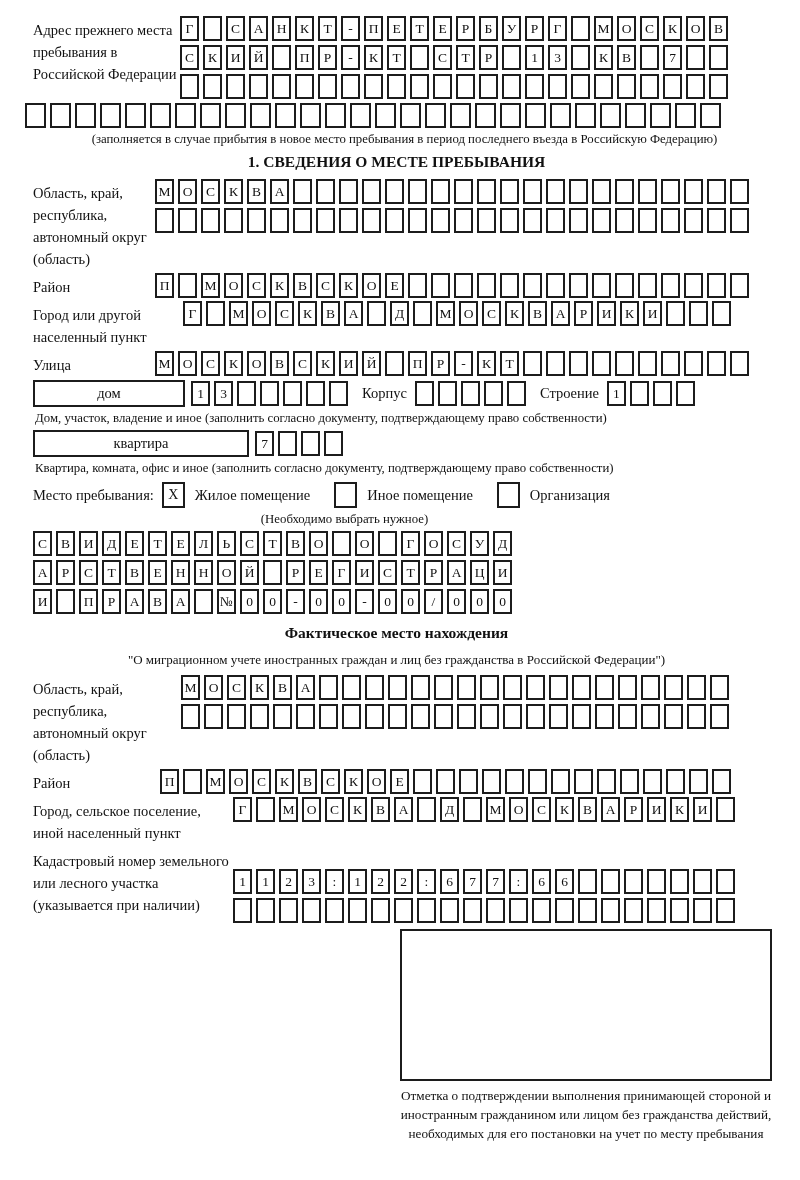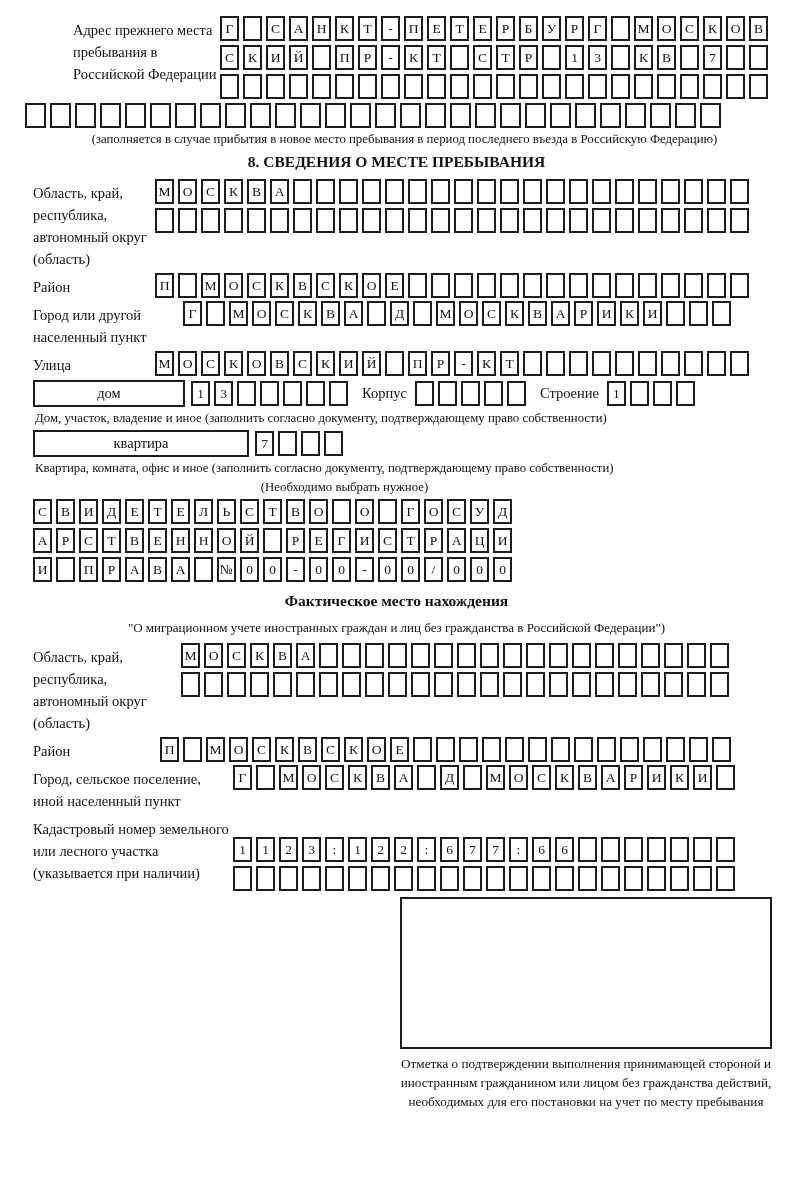--- a/index.html
+++ b/index.html
@@ -8,21 +8,21 @@
     width:800px; height:1180px; overflow:hidden;
     font-family:"Liberation Serif","DejaVu Serif",serif;
     color:#111;
   }
   .page { padding:16px 40px 0 33px; }
 
   .hdr { text-align:right; font-size:14.5px; padding-right:18px; margin-bottom:16px; }
 
   .field { display:flex; align-items:flex-start; margin-bottom:3px; }
   .label { font-size:14.5px; line-height:22px; flex:0 0 auto; padding-top:3px; }
-  .lw147{width:147px;margin-left:40px;} .lw122{width:122px;} .lw150{width:150px;}
+  .lw147{width:147px;} .lw122{width:122px;} .lw150{width:150px;}
   .lw220{width:220px;} .lw148{width:148px;} .lw127{width:127px;} .lw200{width:200px;}
 
   .rows { display:flex; flex-direction:column; gap:4px; }
   .cellrow { display:flex; gap:4px; }
   .cell {
     flex:0 0 19px; width:19px; height:25px;
     border:2px solid #1c1c1c;
     display:flex; align-items:center; justify-content:center;
     font-size:13.5px; line-height:1;
   }
@@ -172,21 +172,21 @@
       <span class="cell"></span>
       <span class="cell"></span>
       <span class="cell"></span>
       <span class="cell"></span>
       <span class="cell"></span>
       <span class="cell"></span>
       <span class="cell"></span>
     </div>
   <div class="caption">(заполняется в случае прибытия в новое место пребывания в период последнего въезда в Российскую Федерацию)</div>
 
-  <div class="heading">8. СВЕДЕНИЯ О МЕСТЕ ПРЕБЫВАНИЯ</div>
+  <div class="heading">1. СВЕДЕНИЯ О МЕСТЕ ПРЕБЫВАНИЯ</div>
 
   <div class="field">
     <div class="label lw122">Область, край, республика, автономный округ (область)</div>
     <div class="rows">
       <div class="cellrow">
           <span class="cell">М</span>
           <span class="cell">О</span>
           <span class="cell">С</span>
           <span class="cell">К</span>
           <span class="cell">В</span>
@@ -376,20 +376,29 @@
     <div class="bigbox kvbox">квартира</div>
     <div class="cellrow">
         <span class="cell">7</span>
         <span class="cell"></span>
         <span class="cell"></span>
         <span class="cell"></span>
       </div>
   </div>
   <div class="caption" style="text-align:left; margin-left:2px;">Квартира, комната, офис и иное (заполнить согласно документу, подтверждающему право собственности)</div>
 
+  <div class="mesto-row">
+    <span class="mlabel">Место пребывания:</span>
+    <span class="checkbox" style="margin-left:8px;">X</span>
+    <span class="opt">Жилое помещение</span>
+    <span class="checkbox"></span>
+    <span class="opt">Иное помещение</span>
+    <span class="checkbox"></span>
+    <span class="opt">Организация</span>
+  </div>
   <div class="caption" style="margin-right:120px;">(Необходимо выбрать нужное)</div>
 
   <div class="field">
     <div class="rows">
       <div class="cellrow">
           <span class="cell">С</span>
           <span class="cell">В</span>
           <span class="cell">И</span>
           <span class="cell">Д</span>
           <span class="cell">Е</span>

